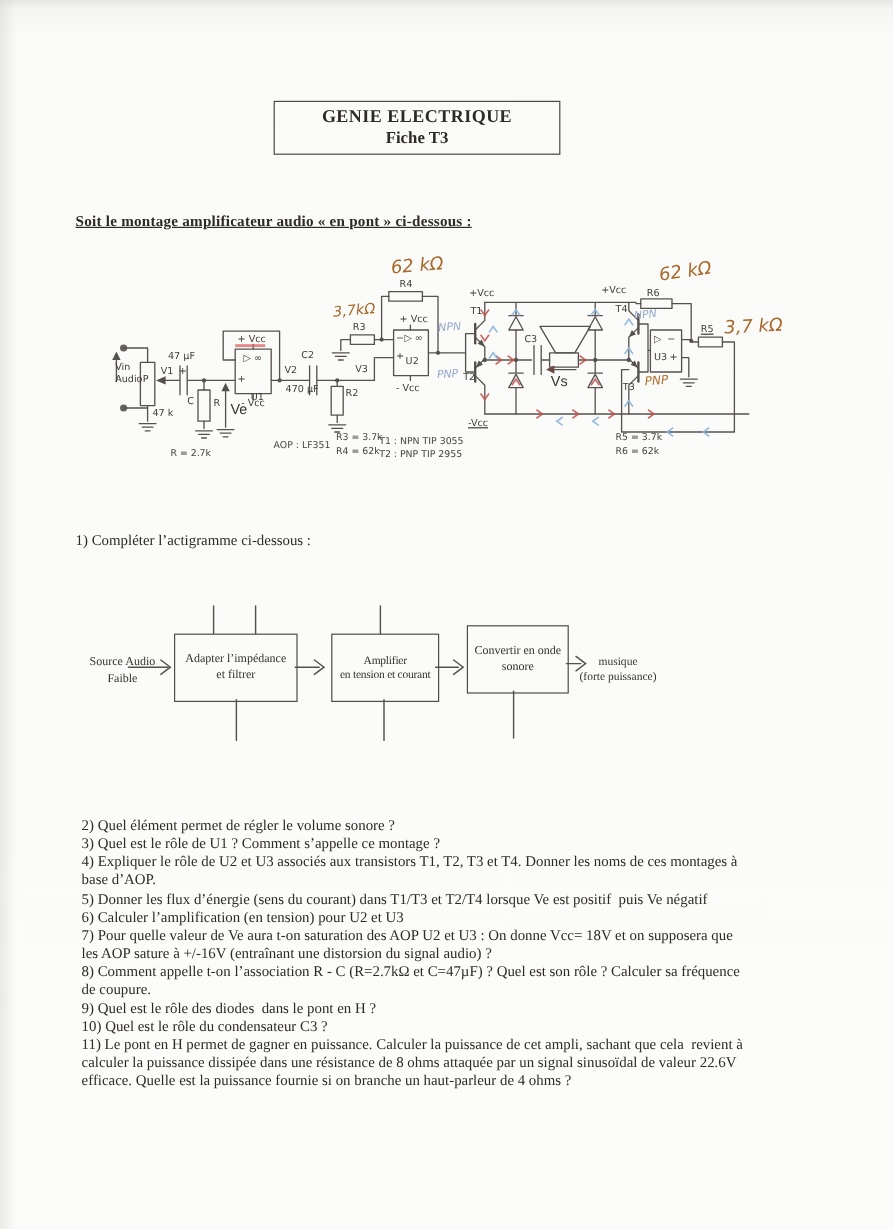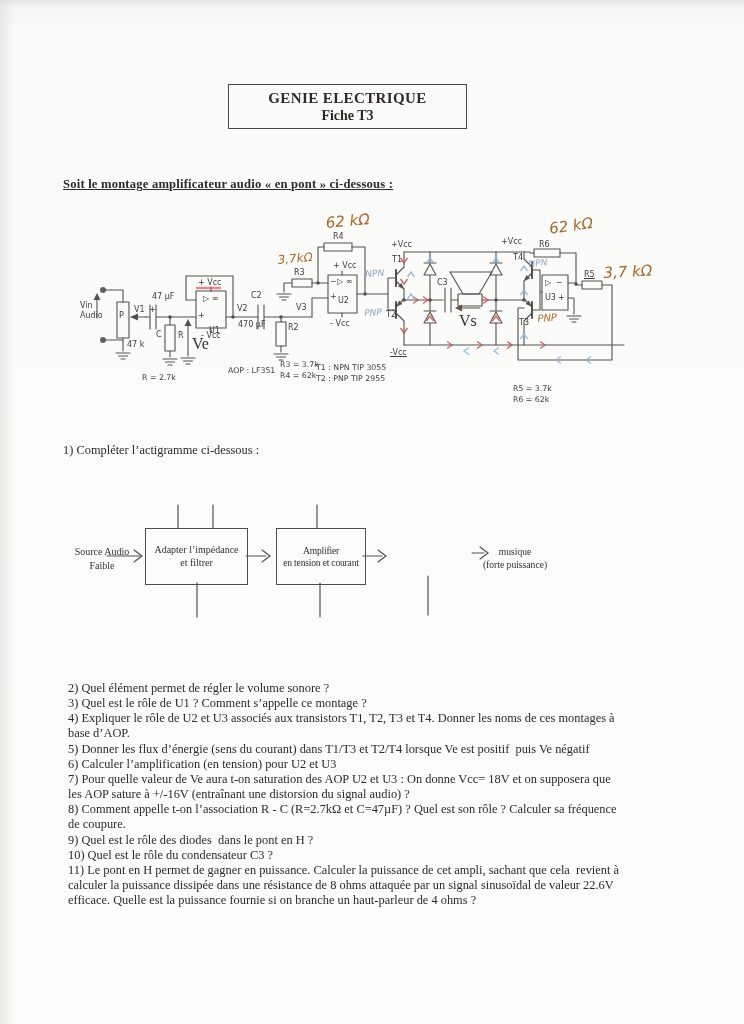--- a/index.html
+++ b/index.html
@@ -12,21 +12,21 @@
   
   .title-box{left:228px;top:84px;width:237px;height:43px;border:1.5px solid #4a4843;
     display:flex;flex-direction:column;align-items:center;justify-content:center;background:transparent;}
   .title-l1{font-weight:bold;font-size:15px;letter-spacing:.4px;color:#2e2b26;}
   .title-l2{font-weight:bold;font-size:14px;color:#2e2b26;margin-top:1px;}
   .intro{left:63px;top:177px;font-weight:bold;font-size:12.6px;color:#2e2b26;
     text-decoration:underline;letter-spacing:.2px;}
   
   #circuit-labels{position:absolute;inset:0;pointer-events:none;}
   .lbl{position:absolute;font:8px "DejaVu Sans",sans-serif;color:#3f3d39;white-space:pre-line;line-height:1.2;transform-origin:left top;}
-  .big{font-size:16px;font-family:Liberation Serif, serif;color:#35332f;}
+  .big{font-size:12px;font-family:Liberation Sans, sans-serif;color:#35332f;}
   .note{font-size:7.8px;line-height:1.4;color:#45433f;}
   .hw1{font:italic 15px "DejaVu Sans",sans-serif;color:#a8682a;}
   .hw2{font:italic 12px "DejaVu Sans",sans-serif;color:#a8682a;}
   .hwb{font:italic 9px "DejaVu Sans",sans-serif;color:#92a8cc;}
   .hwo3{font:italic 10px "DejaVu Sans",sans-serif;color:#b07030;}
   
   .act-heading{left:63px;top:443px;font-size:12.4px;color:#2e2b26;}
   .flow-text{font:10px/1.35 "Liberation Serif",serif;color:#34322e;white-space:pre-line;text-align:center;}
   .fbox{position:absolute;border:1.3px solid #4f4d49;display:flex;flex-direction:column;align-items:center;
     justify-content:center;gap:5px;text-align:center;font:10px/1.25 "Liberation Serif",serif;color:#34322e;white-space:pre-line;}
@@ -180,27 +180,27 @@
   </svg>
 
   <div class="abs title-box">
     <div class="title-l1">GENIE ELECTRIQUE</div>
     <div class="title-l2">Fiche T3</div>
   </div>
 
   <div class="abs intro">Soit le montage amplificateur audio « en pont »  ci-dessous :</div>
 
   <div id="circuit-labels">
-      <span class="lbl" style="left: 80px; top: 301px;">Vin
+      <span class="lbl" style="left: 96px; top: 301px;">Vin
 Audio</span>
       <span class="lbl" style="left: 119px; top: 311px;">P</span>
       <span class="lbl" style="left: 127px; top: 340px;">47 k</span>
       <span class="lbl" style="left: 134px; top: 305px;">V1</span>
       <span class="lbl" style="left: 149px; top: 305px;">+</span>
-      <span class="lbl" style="left: 152px; top: 292px;">47 µF</span>
+      <span class="lbl" style="left: 140px; top: 292px;">47 µF</span>
       <span class="lbl" style="left: 156px; top: 330px;">C</span>
       <span class="lbl" style="left: 178px; top: 331px;">R</span>
       <span class="lbl big" style="left: 192px; top: 334px;">Ve</span>
       <span class="lbl note" style="left: 142px; top: 373px;">R = 2.7k</span>
       <span class="lbl" style="left: 198px; top: 278px;">+ Vcc</span>
       <span class="lbl" style="left: 203px; top: 294px;">▷ ∞</span>
       <span class="lbl" style="left: 198px; top: 311px;">+</span>
       <span class="lbl" style="left: 209px; top: 326px;">U1</span>
       <span class="lbl" style="left: 201px; top: 331px;">- Vcc</span>
       <span class="lbl" style="left: 237px; top: 304px;">V2</span>
@@ -237,31 +237,33 @@
       <span class="lbl" style="left: 558px; top: 293px;">+</span>
       <span class="lbl" style="left: 539px; top: 240px;">R6</span>
       <span class="lbl hw1" style="left: 548px; top: 220px; transform: rotate(-8deg);">62 kΩ</span>
       <span class="lbl" style="left: 584px; top: 270px; text-decoration: underline;">R5</span>
       <span class="lbl hw1" style="left: 603px; top: 264px; transform: rotate(-3deg);">3,7 kΩ</span>
       <span class="lbl note" style="left: 228px; top: 366px;">AOP : LF351</span>
       <span class="lbl note" style="left: 280px; top: 360px;">R3 = 3.7k
 R4 = 62k</span>
       <span class="lbl note" style="left: 316px; top: 363px;">T1 : NPN TIP 3055
 T2 : PNP TIP 2955</span>
-      <span class="lbl note" style="left: 513px; top: 360px; margin-top: 24px;">R5 = 3.7k
+      <span class="lbl note" style="left: 513px; top: 360px;">R5 = 3.7k
 R6 = 62k</span>
     </div>
 
   <div class="abs act-heading">1) Compléter l’actigramme ci-dessous :</div>
   <div class="abs flow-text" style="left:70px;top:545px;width:64px;">Source Audio
 Faible</div>
   <div class="fbox" style="left:145px;top:528px;width:101px;height:55px;">Adapter l’impédance
 et filtrer</div>
   <div class="fbox small" style="left:276px;top:528px;width:88px;height:55px;">Amplifier
 en tension et courant</div>
+  <div class="fbox" style="left:389px;top:521px;width:83px;height:55px;">Convertir en onde
+sonore</div>
   <div class="abs flow-text" style="left:478px;top:546px;width:74px;font-size:9.6px;">musique
 (forte puissance)</div>
 
   <div id="questions">
     <div id="q-before">
         <div class="qline">2) Quel élément permet de régler le volume sonore ?</div>
         <div class="qline">3) Quel est le rôle de U1 ? Comment s’appelle ce montage ?</div>
         <div class="qline">4) Expliquer le rôle de U2 et U3 associés aux transistors T1, T2, T3 et T4. Donner les noms de ces montages à</div>
         <div class="qline">base d’AOP.</div>
         <div class="qline">5) Donner les flux d’énergie (sens du courant) dans T1/T3 et T2/T4 lorsque Ve est positif  puis Ve négatif</div>

